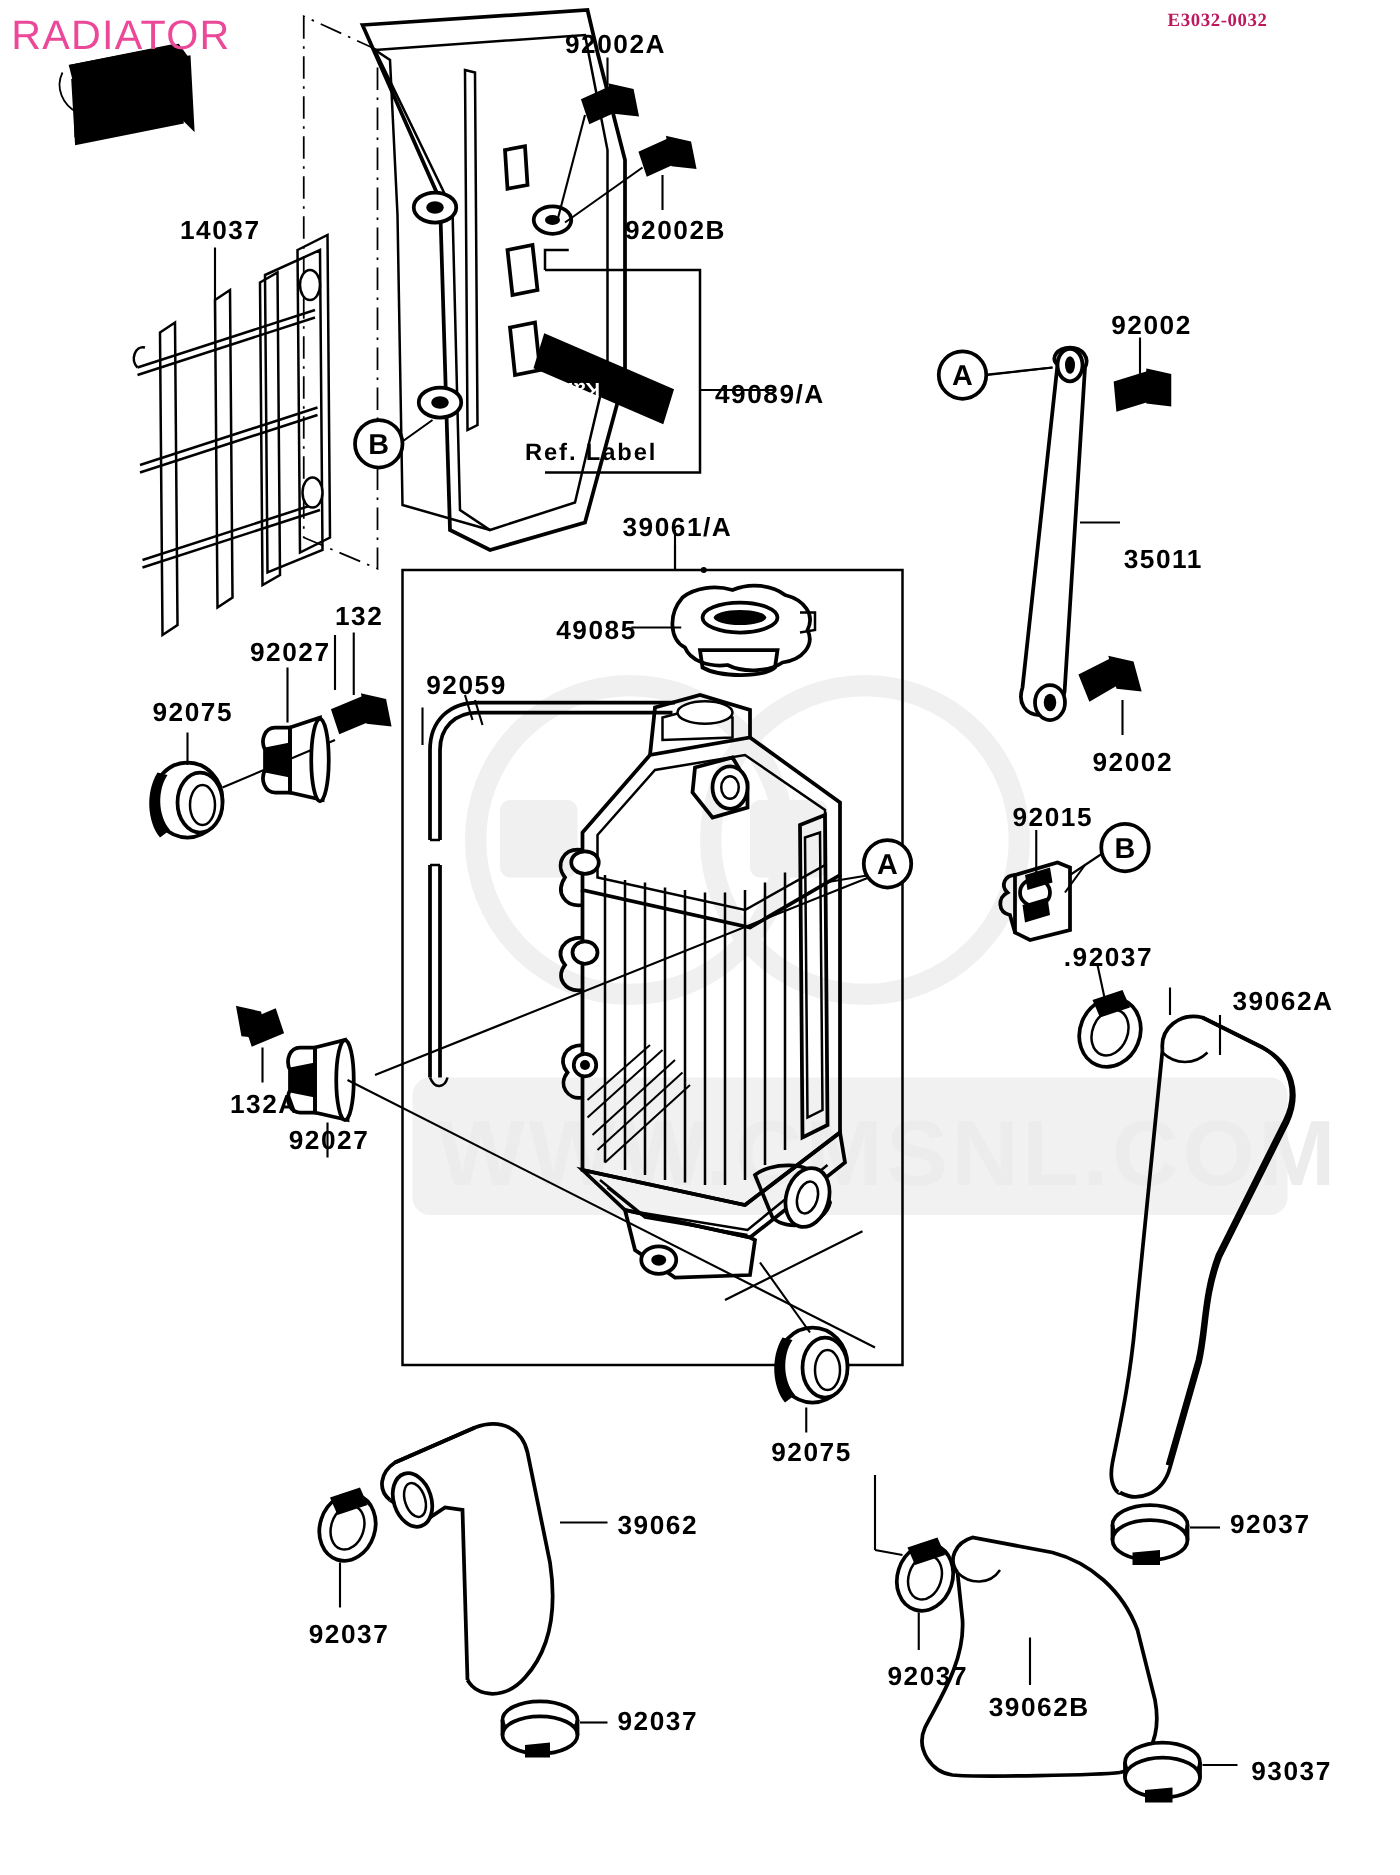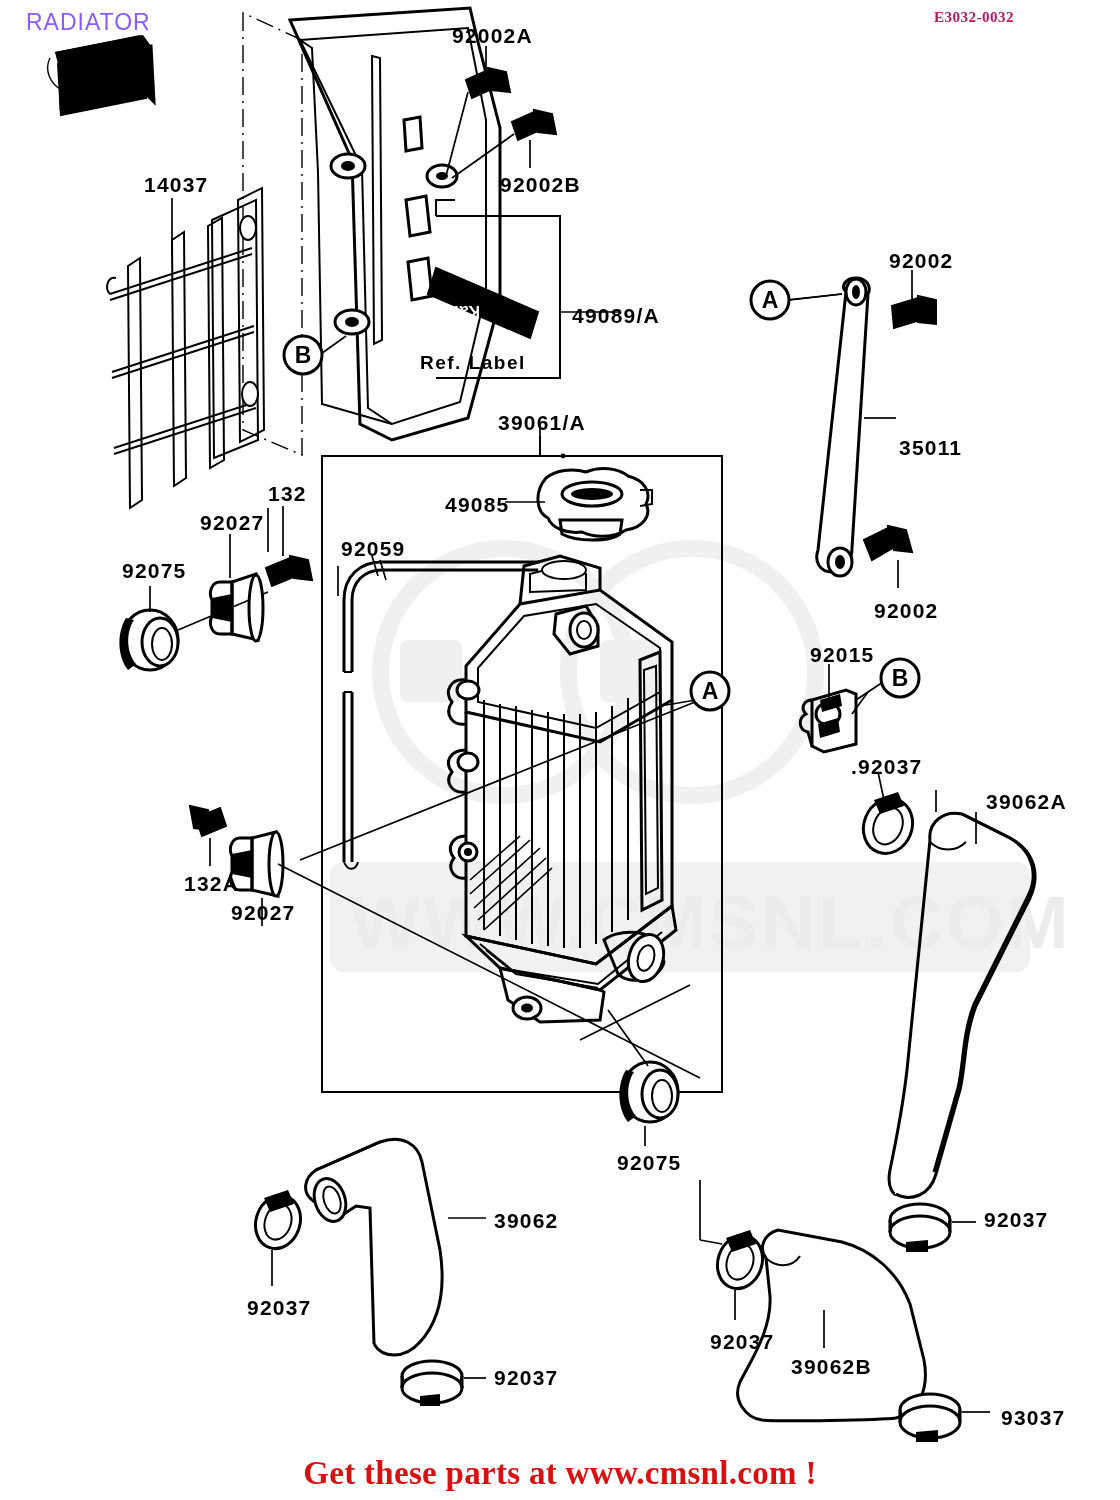--- a/index.html
+++ b/index.html
@@ -6,22 +6,22 @@
   body{width:1120px;height:1500px;position:relative;overflow:hidden;
        font-family:"Liberation Sans",sans-serif;color:#000;}
 
   #sheet{position:absolute;inset:0;width:1120px;height:1500px;}
 
   
   .lbl{position:absolute;font-family:"Liberation Sans",sans-serif;
        font-weight:bold;font-size:21px;letter-spacing:1.2px;color:#000;
        white-space:nowrap;line-height:1;}
 
-  .page-title{position:absolute;left:26px;top:9px;font-size:23px;
-       letter-spacing:1px;color:#8b5cf6;font-weight:normal;white-space:nowrap;}
+  .page-title{position:absolute;left:9px;top:9px;font-size:33px;
+       letter-spacing:1px;color:#ec4899;font-weight:normal;white-space:nowrap;}
 
   .diagram-id{position:absolute;left:934px;top:9px;font-size:15px;
        font-family:"Liberation Serif",serif;color:#be185d;letter-spacing:.5px;
        white-space:nowrap;font-weight:600;}
 
   .ref-label-text{position:absolute;left:420px;top:352px;font-size:19px;
        font-weight:bold;letter-spacing:1.5px;color:#000;white-space:nowrap;}
 
   .footer{position:absolute;left:0;top:1455px;width:1120px;text-align:center;
        font-family:"Liberation Serif",serif;font-size:33px;font-weight:bold;
@@ -436,14 +436,13 @@
       <div class="lbl" style="left: 494px; top: 1367px;">92037</div>
       <div class="lbl" style="left: 1001px; top: 1407px;">93037</div>
     </div>
   <div id="circle-layer">
       <div style="position: absolute; width: 38px; height: 38px; line-height: 38px; text-align: center; font-weight: bold; font-size: 23px; font-family: &quot;Liberation Sans&quot;, sans-serif; color: rgb(0, 0, 0); left: 284px; top: 336px;">B</div>
       <div style="position: absolute; width: 38px; height: 38px; line-height: 38px; text-align: center; font-weight: bold; font-size: 23px; font-family: &quot;Liberation Sans&quot;, sans-serif; color: rgb(0, 0, 0); left: 751px; top: 281px;">A</div>
       <div style="position: absolute; width: 38px; height: 38px; line-height: 38px; text-align: center; font-weight: bold; font-size: 23px; font-family: &quot;Liberation Sans&quot;, sans-serif; color: rgb(0, 0, 0); left: 691px; top: 672px;">A</div>
       <div style="position: absolute; width: 38px; height: 38px; line-height: 38px; text-align: center; font-weight: bold; font-size: 23px; font-family: &quot;Liberation Sans&quot;, sans-serif; color: rgb(0, 0, 0); left: 881px; top: 659px;">B</div>
     </div>
 
-  <div class="footer">Get these parts at www.cmsnl.com !</div>
 </div>
 
 </body></html>

